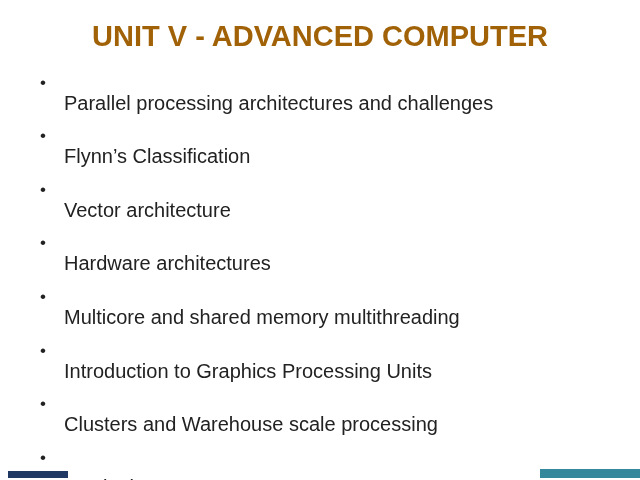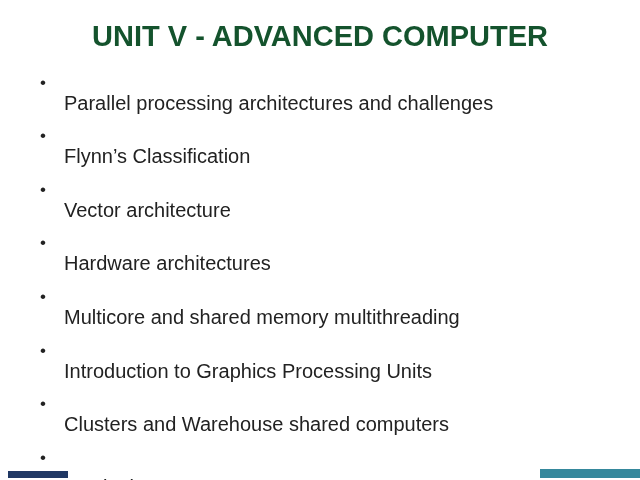--- a/index.html
+++ b/index.html
@@ -18,21 +18,21 @@
   .slide {
     position: absolute;
     inset: 0;
   }
   .title {
     margin: 18px 36px 0 36px;
     text-align: center;
     font-weight: bold;
     font-size: 29px;
     line-height: 1.3;
-    color: #14532d;
+    color: #a16207;
   }
   .bullets {
     margin: 16px 0 0 0;
     padding: 0 30px 0 40px;
     list-style: none;
   }
   .bullet-item {
     display: flex;
     font-size: 20px;
     line-height: 1.18;
@@ -103,21 +103,21 @@
     <li class="bullet-item">
       <span class="bullet-dot">•</span>
       <span class="bullet-text">Multicore and shared memory multithreading</span>
     </li>
     <li class="bullet-item">
       <span class="bullet-dot">•</span>
       <span class="bullet-text">Introduction to Graphics Processing Units</span>
     </li>
     <li class="bullet-item">
       <span class="bullet-dot">•</span>
-      <span class="bullet-text">Clusters and Warehouse shared computers</span>
+      <span class="bullet-text">Clusters and Warehouse scale processing</span>
     </li>
     <li class="bullet-item">
       <span class="bullet-dot">•</span>
       <span class="bullet-text">
         <span class="second-line" style="display:block;">topologies.</span>
       </span>
     </li>
   </ul>
 
   <div class="bar bar-left"></div>

